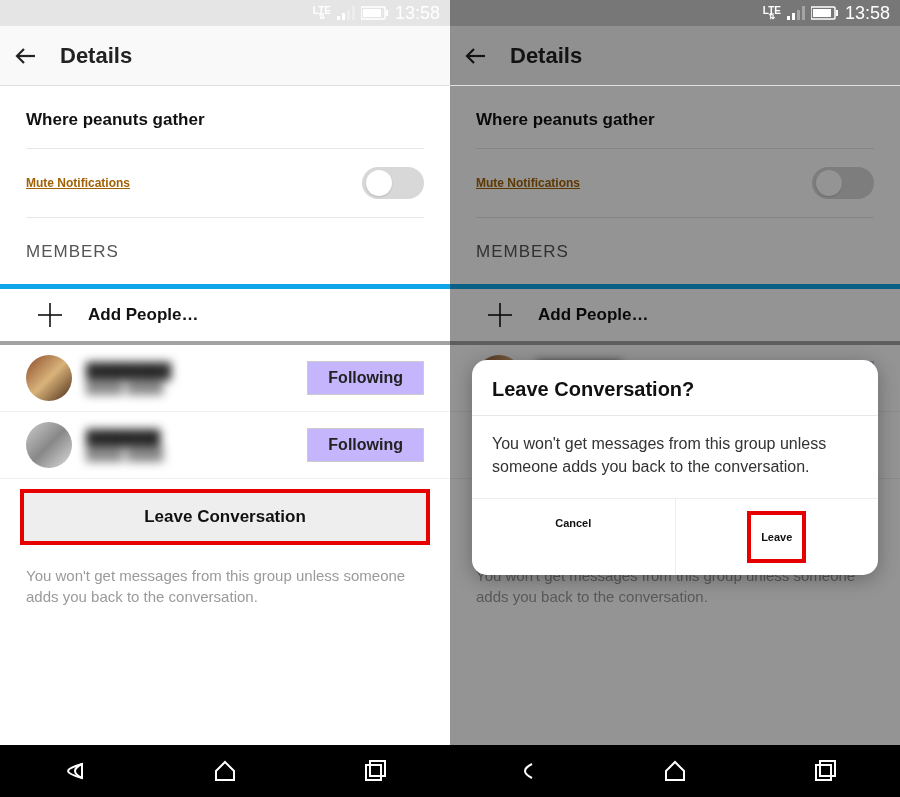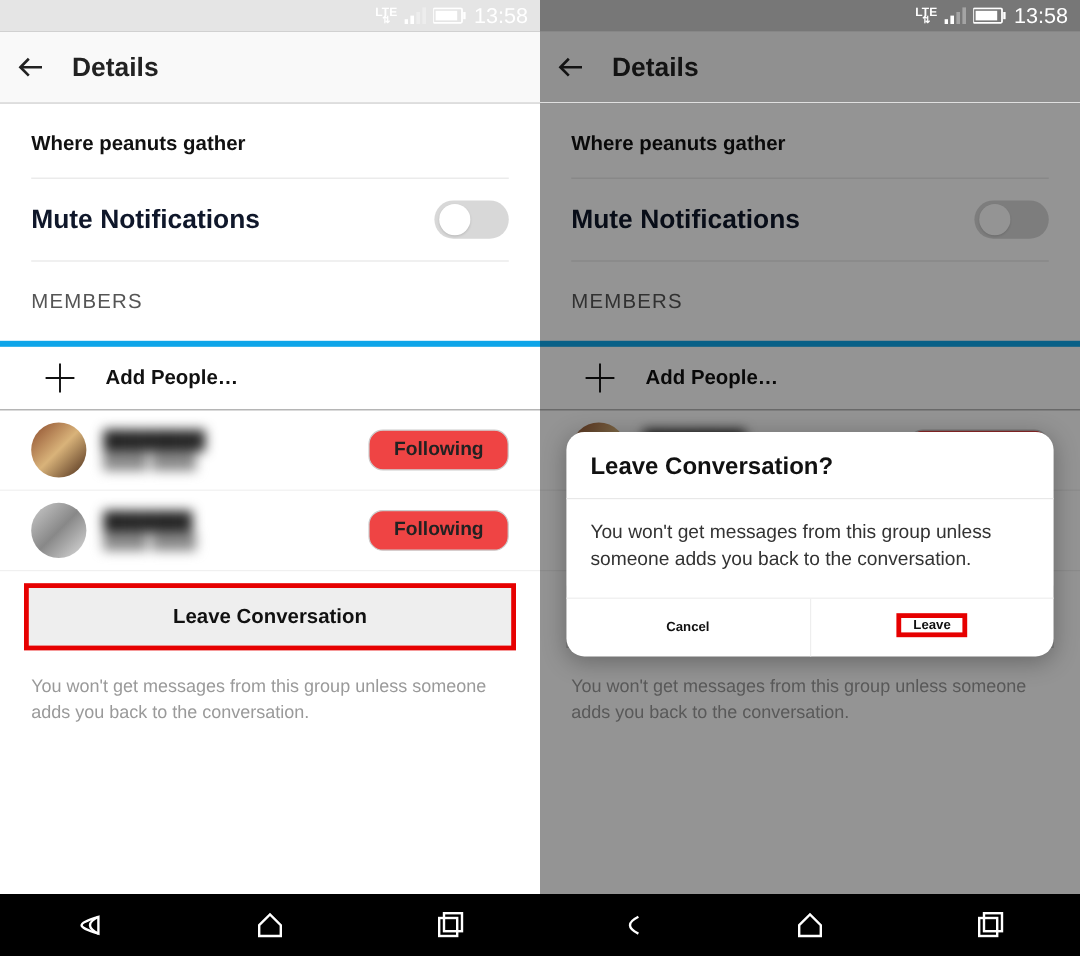--- a/index.html
+++ b/index.html
@@ -15,53 +15,53 @@
 .sig svg, .bat svg, .lte svg { display:block; }
 .time { font-size: 18px; font-weight: 500; text-align: center; }
 .header { height: 60px; background: #f9f9f9; display: flex; align-items: center; padding: 0 14px; gap: 22px; border-bottom: 1px solid #e0e0e0;}
 .header-title { font-size: 22px; font-weight: 600; color: #222; }
 .back-arrow { width: 24px; height: 24px; }
 .screen-body { flex: 1; background: #fff; padding: 0 0px; position: relative; }
 .row { padding: 18px 26px; }
 .row.bordered { border-bottom: 1px solid #e6e6e6; margin: 0 26px; padding: 18px 0;}
 .conv-name { font-size: 17px; font-weight: 700; color: #111; }
 .mute-row { display:flex; align-items:center; justify-content:space-between; }
-.mute-label { font-size: 22px; font-weight: 700; color: #0f172a; }
+.mute-label { font-size: 12px; font-weight: 700; color: #a16207; text-decoration: underline; }
 .toggle { width: 62px; height: 32px; background: #d8d8d8; border-radius: 16px; position: relative; }
 .toggle-knob { width: 26px; height: 26px; background: #fff; border-radius: 50%; position: absolute; top: 3px; left: 4px; box-shadow: 0 1px 2px rgba(0,0,0,0.15); }
 .section-title { font-size: 17px; font-weight: 500; color: #555; letter-spacing: 1px; padding: 24px 26px 12px 26px; border-bottom: 5px solid #0ea5e9; margin: 0 0px; }
 .section-title-inner { margin:0 26px; padding-bottom:10px;}
-.add-row { display:flex; align-items:center; gap: 24px; padding: 12px 26px 12px 36px; border-bottom: 1px solid #a3a3a3; margin: 0 0px;}
+.add-row { display:flex; align-items:center; gap: 24px; padding: 12px 26px 12px 36px; border-bottom: 4px solid #a3a3a3; margin: 0 0px;}
 .plus-icon { width: 28px; height: 28px; }
 .add-label { font-size: 17px; font-weight: 700; color: #111; }
 .member-row { display:flex; align-items:center; padding: 10px 26px; gap: 14px; border-bottom: 1px solid #f0f0f0;}
 .avatar { width: 46px; height: 46px; border-radius: 50%; background: #bbb; flex-shrink:0; }
 .avatar.a1 { background: linear-gradient(135deg,#8b4a2b 0%, #d9b37a 50%, #4a2b18 100%); }
 .avatar.a2 { background: linear-gradient(135deg,#ccc 0%, #888 50%, #ddd 100%); }
 .member-info { flex:1; filter: blur(5px); }
 .m-name { font-size: 15px; font-weight:700; color:#222; }
 .m-sub { font-size: 13px; color:#888; }
-.follow-btn { border: 1px solid #ccc; border-radius: 12px; background: #ef4444; padding: 7px 20px; font-size: 16px; font-weight: 600; color: #222; }
+.follow-btn { border: 1px solid #ccc; border-radius: 0; background: #c4b5fd; padding: 7px 20px; font-size: 16px; font-weight: 600; color: #222; }
 .leave-wrap { padding: 12px 22px; }
 .leave-btn { width: 100%; background: #eeeeee; border: 1px solid #d0d0d0; text-align: center; padding: 15px 0; font-size: 17px; font-weight: 700; color: #111; }
 .highlight-red { outline: 4px solid #e60000; outline-offset: -2px; }
 .footer-text { padding: 10px 26px 30px 26px; font-size: 15px; color: #9a9a9a; line-height: 1.4; }
 .nav-bar { height: 52px; background: #000; display:flex; justify-content: space-around; align-items: center; }
 .nav-icon { width: 26px; height: 26px; color:#fff; }
 .phone.dimmed .header, .phone.dimmed .screen-body { position: relative; }
 .phone.dimmed .header::after, .phone.dimmed .screen-body::after { content:""; position:absolute; inset:0; background:rgba(0,0,0,0.42); }
 .dialog { position: absolute; top: 274px; left: 22px; right: 22px; background: #fff; border-radius: 15px; box-shadow: 0 4px 20px rgba(0,0,0,0.3); z-index: 20; }
 .dialog-title { font-size: 20px; font-weight: 700; padding: 18px 20px 14px 20px; border-bottom: 1px solid #e8e8e8; color:#111;}
 .dialog-body { padding: 16px 20px 20px 20px; font-size: 16px; color: #333; line-height: 1.45; }
 .dialog-actions { display:flex; border-top: 1px solid #eee; }
 .dialog-act { flex:1; text-align:center; padding: 16px 0; font-size: 11px; font-weight: 700; color:#111; position:relative;}
 .dialog-act + .dialog-act { border-left: 1px solid #eee; }
 .dialog-act.highlight-red { outline: 4px solid #e60000; outline-offset: -10px; }
 .dialog-act .inner { display:inline-block; padding: 2px 10px;}
-.dialog-act.highlight-red .inner { outline: 4px solid #e60000; padding: 0 10px; text-align: center;}
+.dialog-act.highlight-red .inner { outline: 4px solid #e60000; padding: 16px 10px; text-align: center;}
 .dialog-act.highlight-red { outline:none; }
 </style>
 </head>
 <body>
 
 <div class="container">
 
   <div class="phone">
     <div class="status-bar">
       <div class="status-icons">

